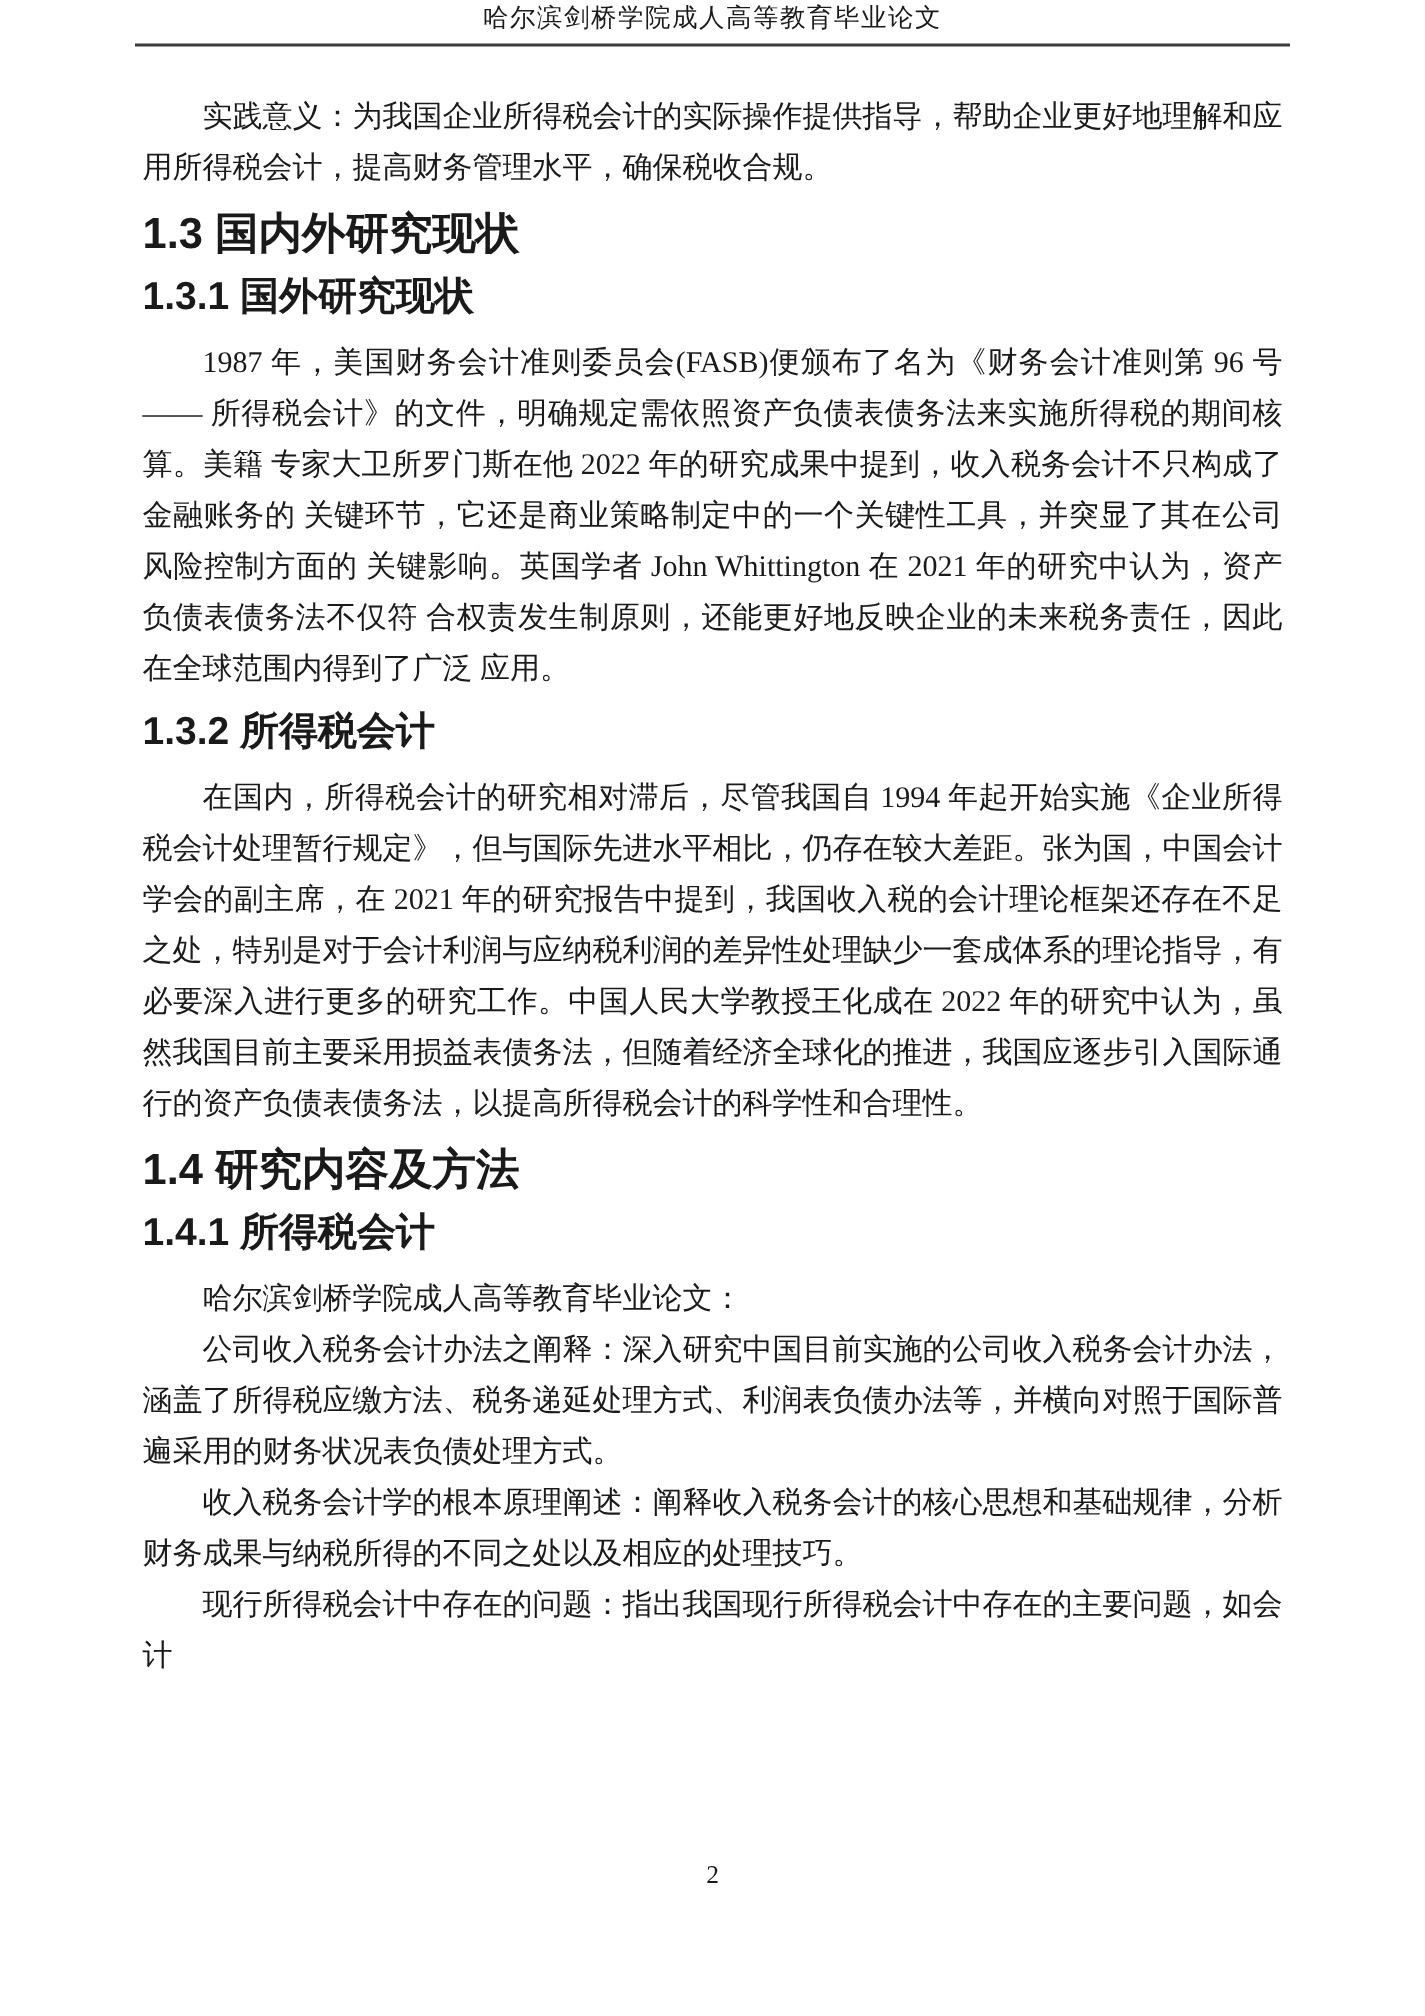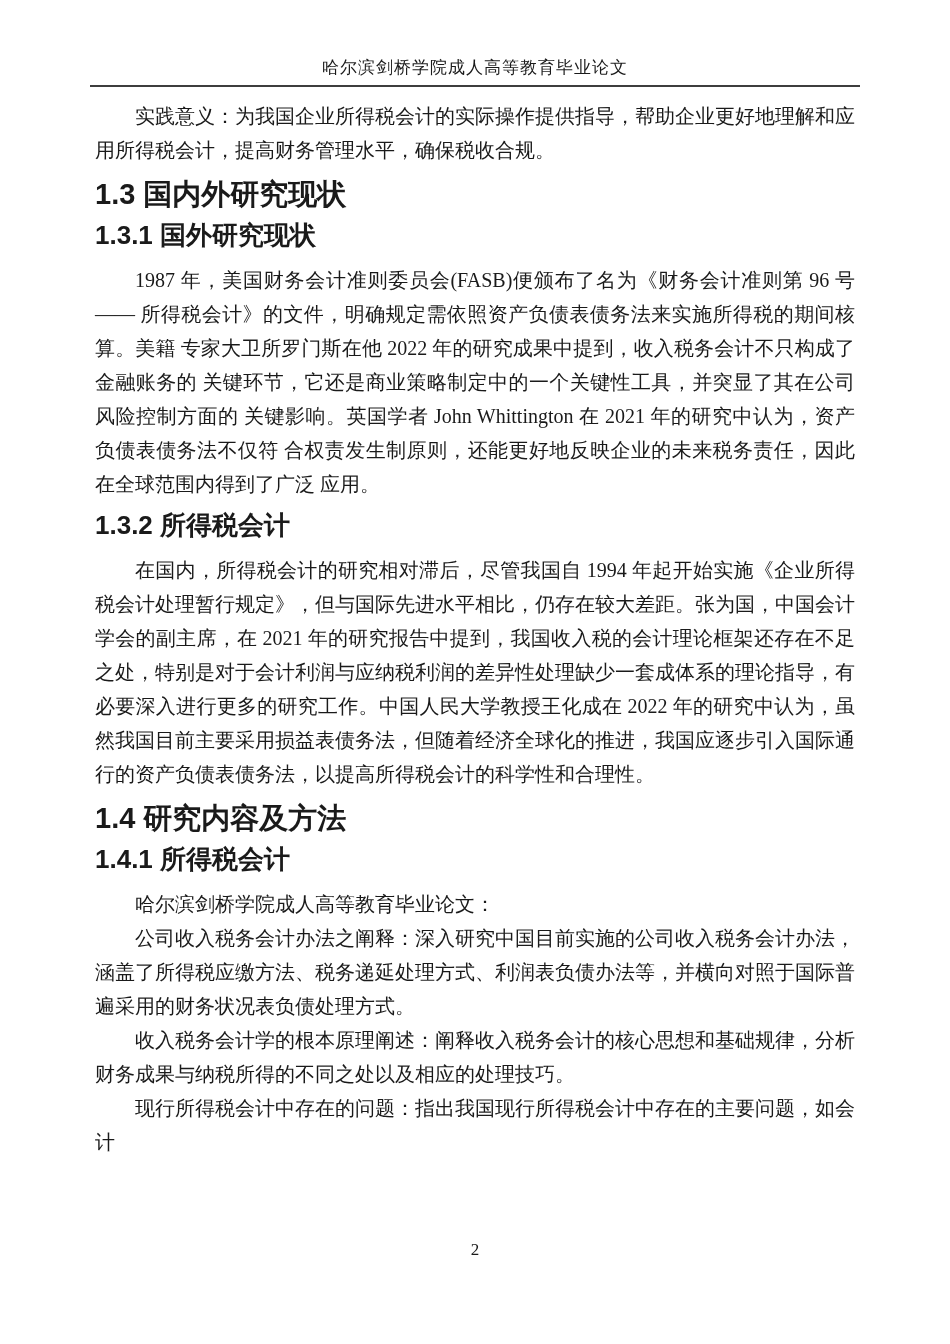--- a/index.html
+++ b/index.html
@@ -12,32 +12,32 @@
     width: 950px;
     height: 1344px;
     margin: 0 auto;
     background: #ffffff;
     color: #1a1a1a;
     font-family: "Liberation Serif", "DejaVu Serif", serif;
     overflow: hidden;
   }
   .header {
     margin: 0 90px;
-    padding-top: 56px;
     padding-bottom: 5px;
     border-bottom: 2px solid #3d3d3d;
     text-align: center;
   }
   .header-text {
     font-size: 17px;
     line-height: 24px;
     letter-spacing: 1px;
   }
   .body {
-    margin: 12px 95px;
+    margin: 0 95px;
+    padding-top: 30px;
   }
   .para {
     margin: 0;
     font-size: 20px;
     line-height: 34px;
     text-indent: 2em;
     text-align: justify;
     text-justify: inter-ideograph;
   }
   h2.sec {

